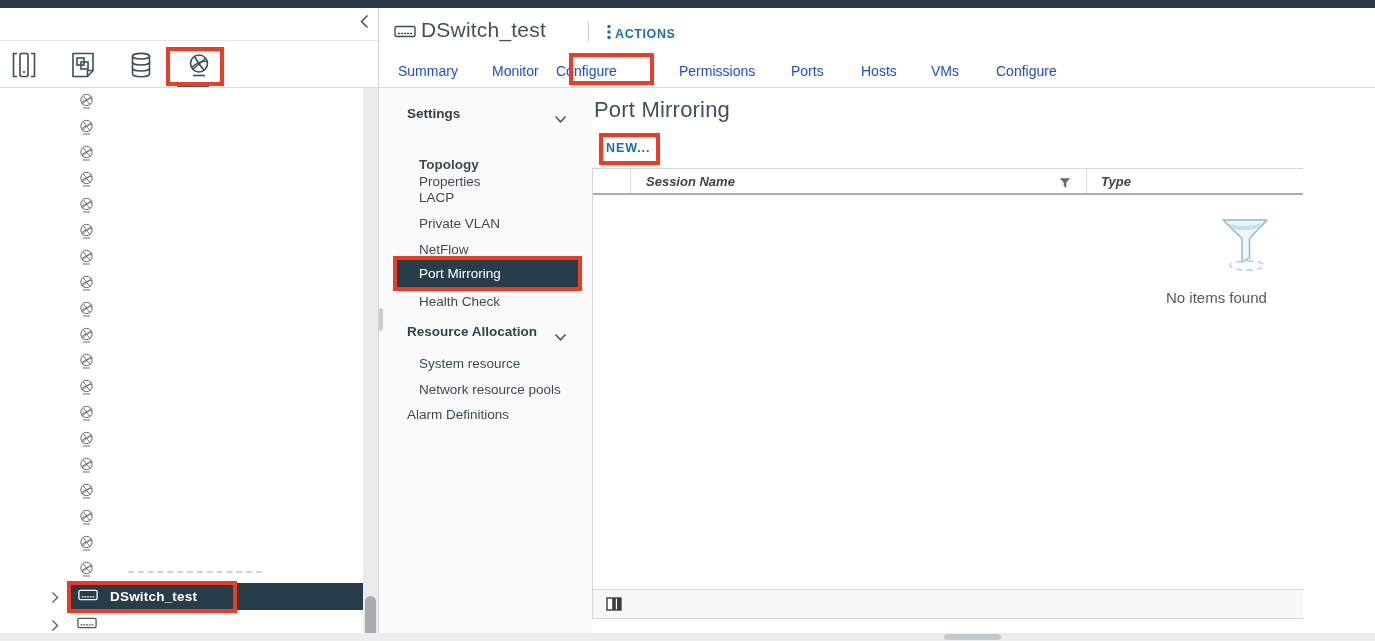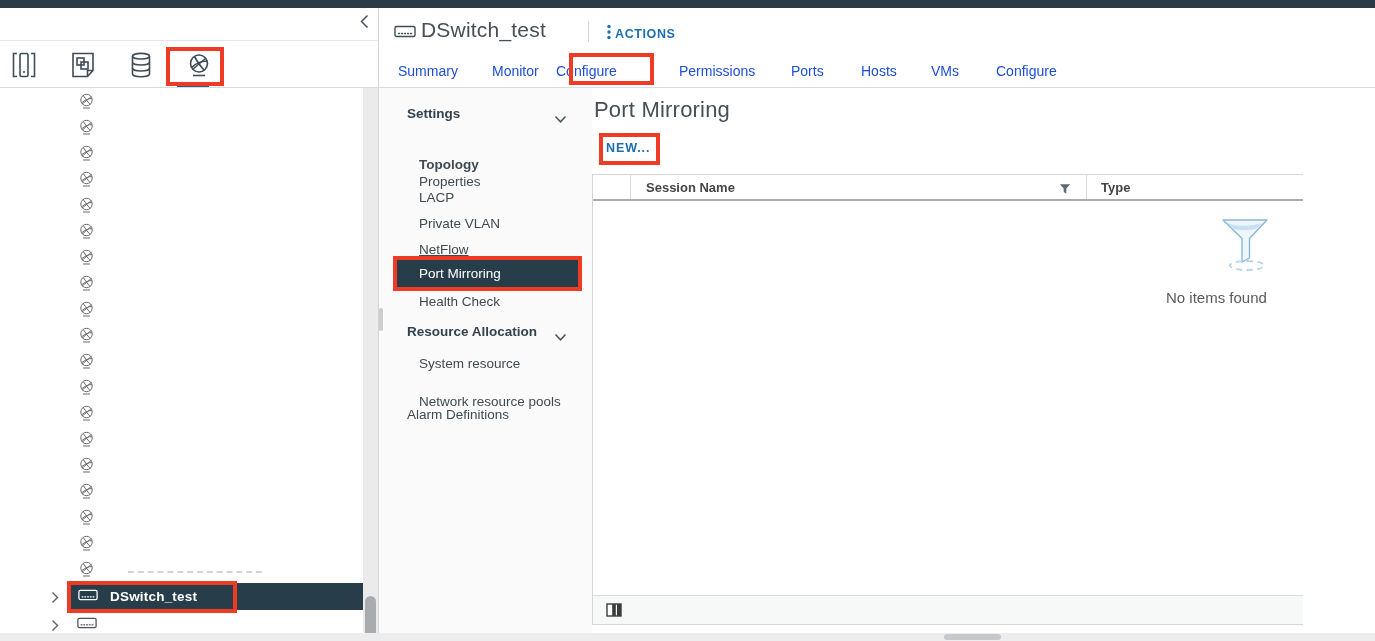--- a/index.html
+++ b/index.html
@@ -49,30 +49,30 @@
   
   .settings-panel { left:379px; top:88px; width:213px; height:545px; background:#fafafa; }
   .nav-mini-thumb { left:379px; top:308px; width:4px; height:23px; background:#cdcdcd; border-radius:2px; }
   .nav-header { position:absolute; left:407px; font-size:13.5px; font-weight:700; color:#33424e; cursor:pointer; white-space:nowrap; }
   .nh-settings { top:106px; } .nh-resource { top:324px; }
   .nav-header-plain { position:absolute; left:407px; font-size:13.5px; color:#3e4a52; cursor:pointer; white-space:nowrap; }
   .nh-alarm { top:407px; }
   .nav-chevron { position:absolute; left:554px; width:13px; height:9px; }
   .nc1 { top:110px; } .nc2 { top:328px; }
   .nav-item { position:absolute; left:419px; font-size:13.5px; color:#3e4a52; cursor:pointer; white-space:nowrap; }
-  .ni1{top:138px;margin-top:36px;} .ni2{top:157px;font-weight:bold;} .ni3{top:190px;} .ni4{top:216px;} .ni5{top:242px;text-decoration:underline;} .ni7{top:294px;}
-  .ni8{top:356px;} .ni9{top:394px;}
+  .ni1{top:138px;margin-top:36px;} .ni2{top:157px;font-weight:bold;} .ni3{top:190px;} .ni4{top:216px;} .ni5{top:242px;} .ni7{top:294px;}
+  .ni8{top:356px;} .ni9{top:382px;}
   .nav-selected-row { left:397px; top:260px; width:181px; height:27px; background:#283d4a; display:flex; align-items:center; cursor:pointer; }
   .nav-selected-row span { margin-left:22px; font-size:13.5px; color:#fff; }
 
   
   .content-title { left:594px; top:97px; font-size:22px; color:#454f58; letter-spacing:.2px; }
   .new-btn { left:606px; top:141px; font-size:12.5px; font-weight:700; letter-spacing:.9px; color:#1b6fb0; cursor:pointer; }
 
-  .grid { left:592px; top:174px; width:711px; height:451px; border:1px solid #d6d6d6; border-right:none; background:#fff; }
+  .grid { left:592px; top:168px; width:711px; height:451px; border:1px solid #d6d6d6; border-right:none; background:#fff;font-style:italic; }
   .grid-header { position:absolute; left:0; top:0; width:100%; height:26px; background:#fff; border-bottom:2px solid #a8adb2; }
   .gh-col0 { position:absolute; left:0; top:0; width:38px; height:24px; border-right:1px solid #dcdcdc; }
   .gh-session { position:absolute; left:53px; top:5px; font-size:13px; font-weight:700; color:#454545; }
   .gh-filter { position:absolute; left:466px; top:6px; cursor:pointer; }
   .gh-div2 { position:absolute; left:493px; top:0; width:1px; height:24px; background:#dcdcdc; }
   .gh-type { position:absolute; left:508px; top:5px; font-size:13px; font-weight:700; color:#454545; }
 
   .empty-funnel { left:1221px; top:217px; }
   .empty-ellipse { left:1229px; top:260px; width:36px; height:11px; border:2px dashed #b9d7ec; border-radius:50%; }
   .empty-text { left:1166px; top:289px; width:160px; font-size:15px; color:#5a5a5a; }

